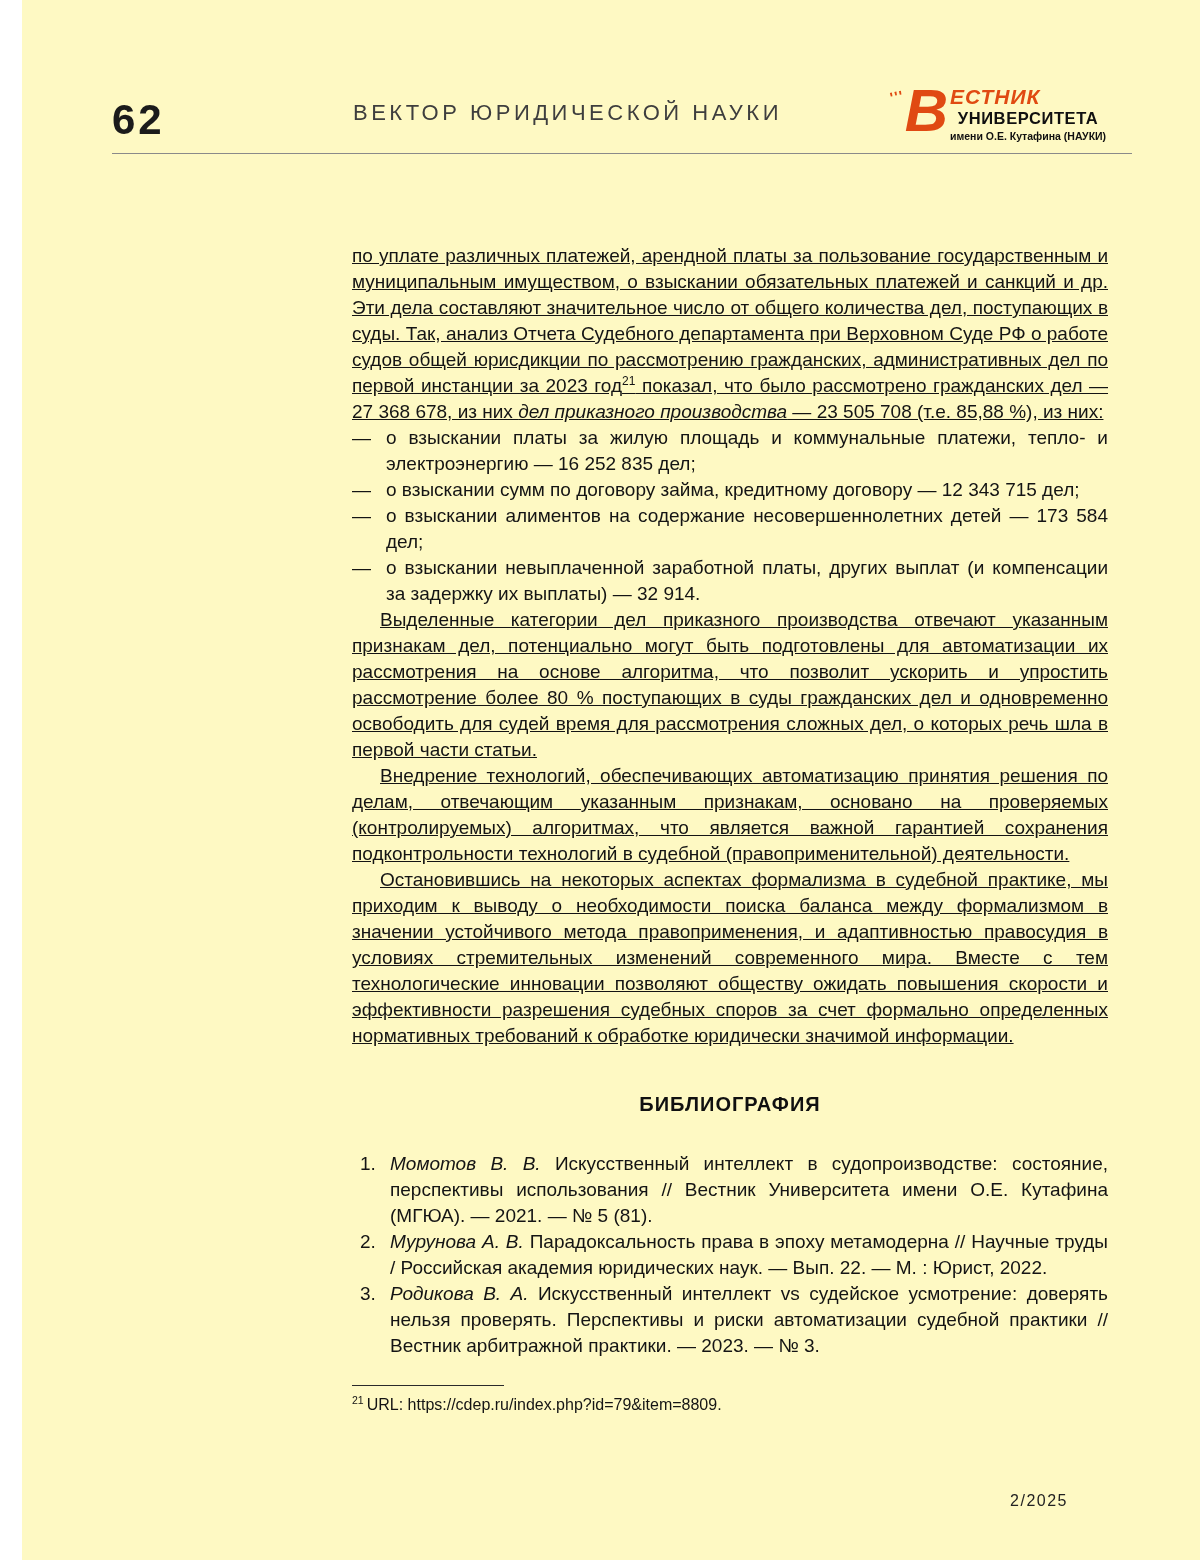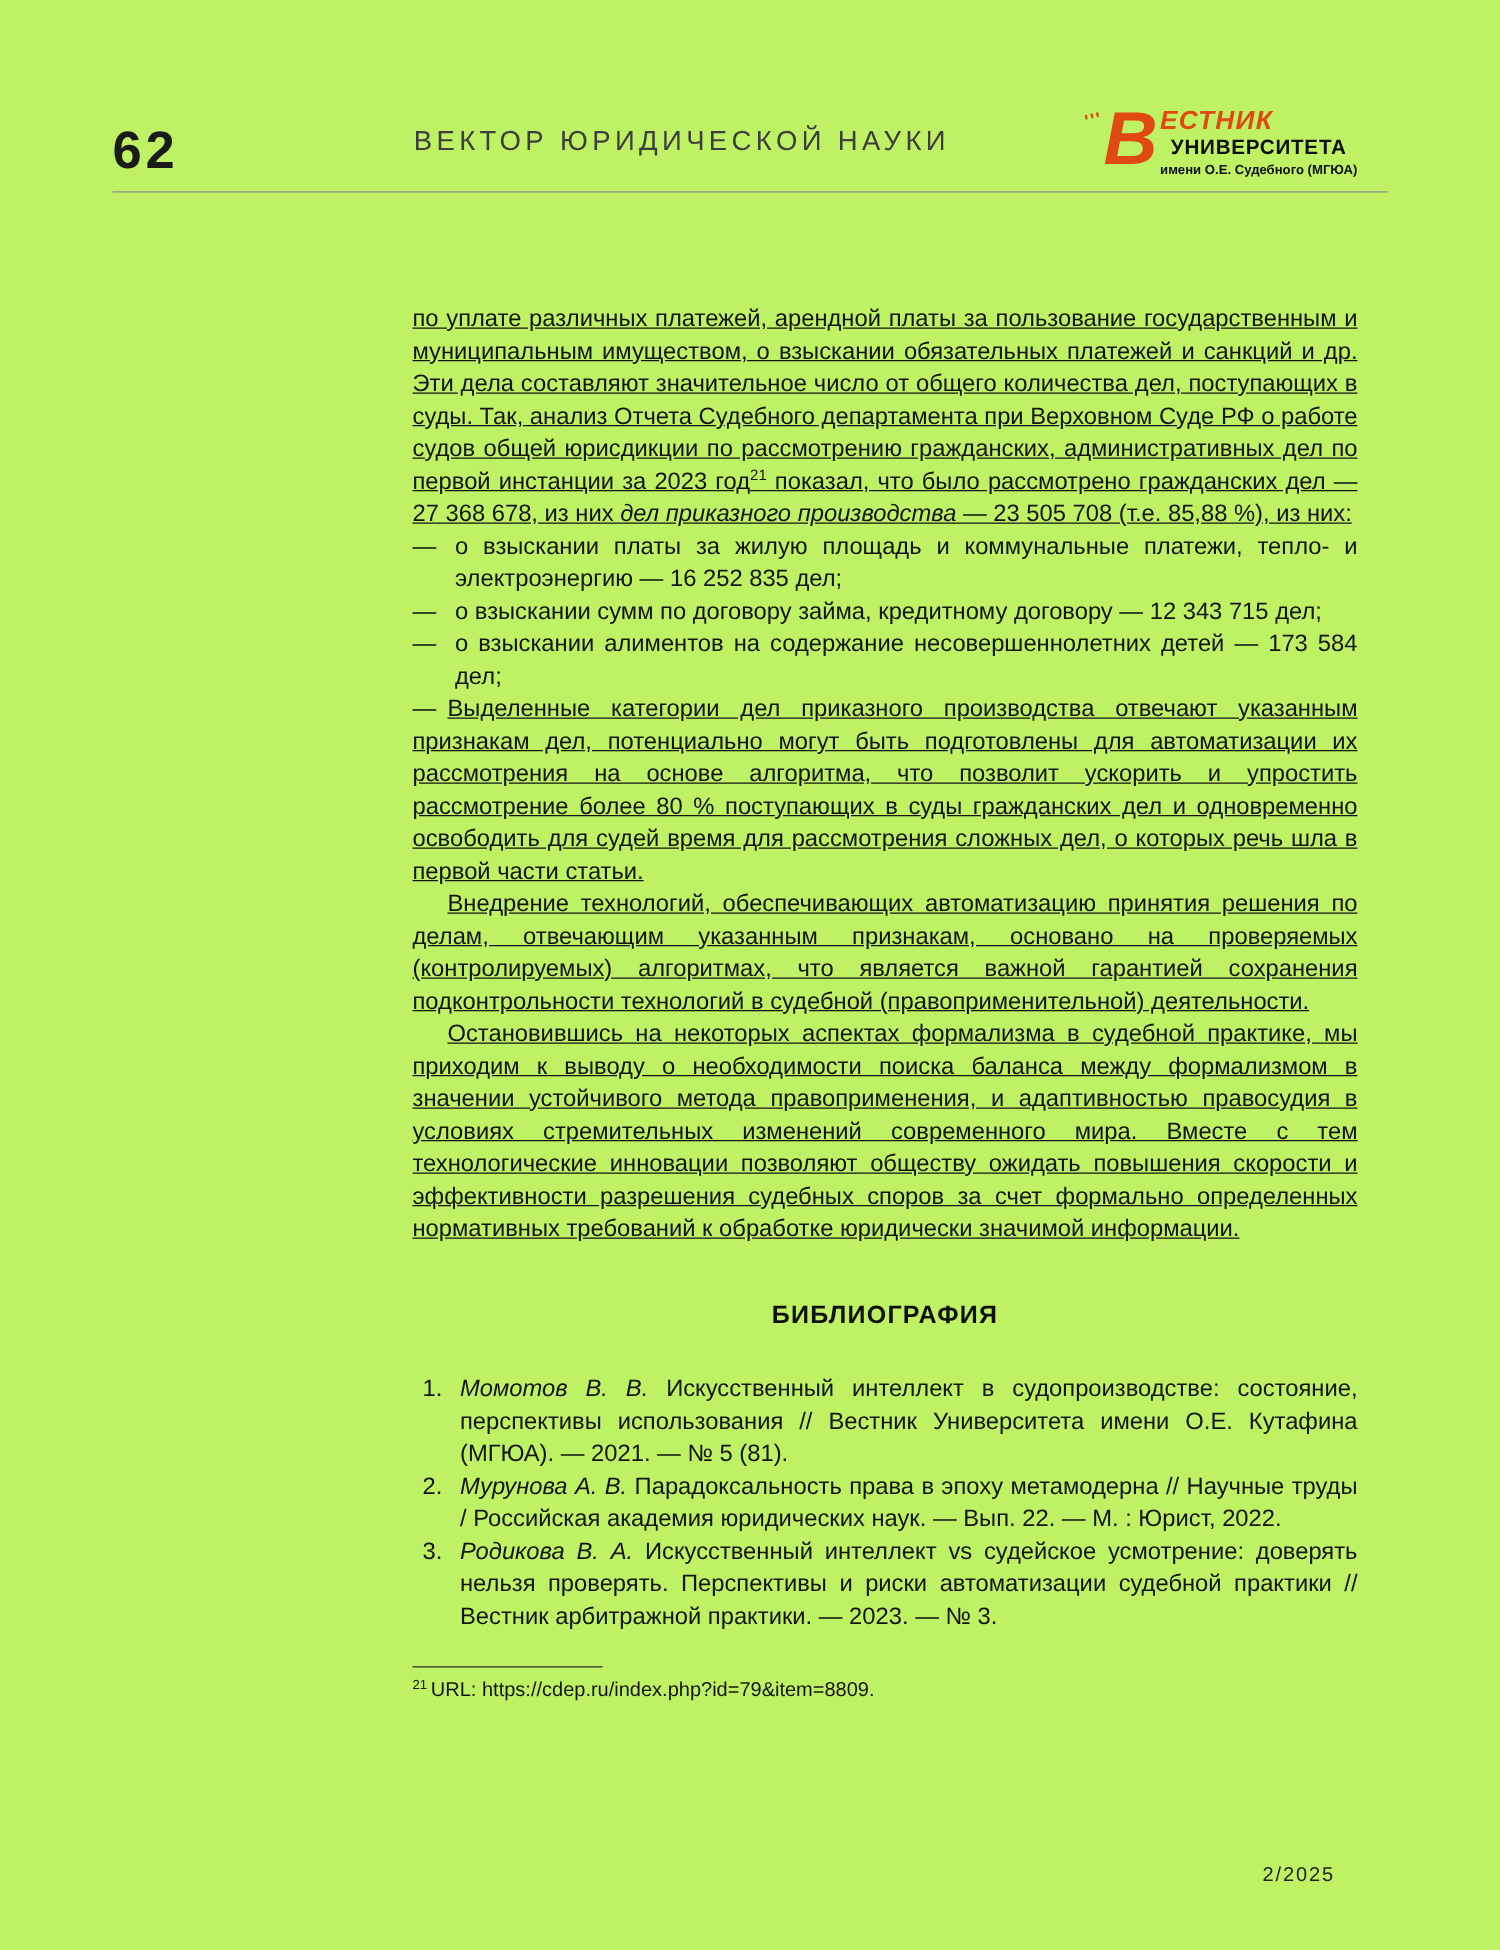--- a/index.html
+++ b/index.html
@@ -3,21 +3,21 @@
 <meta charset="utf-8">
 <style>
   :root { --accent: #e04a12; }
   * { margin: 0; padding: 0; box-sizing: border-box; }
   html, body { background: #ffffff; }
   body {
     width: 1200px; height: 1560px; position: relative;
     font-family: "Liberation Sans", sans-serif;
     color: #141414;
   }
-  .page { position: absolute; inset: 0; background: #bef264; overflow: hidden; }
+  .page { position: absolute; inset: 0; background: #fef9c3; overflow: hidden; margin-left: 22px; }
 
   
   .page-number {
     position: absolute; left: 90px; top: 96px;
     font-size: 42px; font-weight: 700; letter-spacing: 3px; color: #1b1b1b;
   }
   .header-title {
     position: absolute; left: 331px; top: 100px;
     font-size: 22px; letter-spacing: 3.5px; color: #3e3e3e; white-space: nowrap;
   }
@@ -82,21 +82,21 @@
 
   <div class="page-number">62</div>
   <div class="header-title">ВЕКТОР ЮРИДИЧЕСКОЙ НАУКИ</div>
 
   <div class="logo">
     <span class="logo-marks">'''</span>
     <span class="logo-letter">В</span>
     <span class="logo-right">
       <span class="logo-word">ЕСТНИК</span>
       <span class="logo-univ">УНИВЕРСИТЕТА</span>
-      <span class="logo-sub">имени О.Е. Судебного (МГЮА)</span>
+      <span class="logo-sub">имени О.Е. Кутафина (НАУКИ)</span>
     </span>
   </div>
 
   <div class="header-rule"></div>
 
   <main class="column">
 
     <p class="para"><span>по уплате различных платежей, арендной платы за пользование государственным и муниципальным имуществом, о взыскании обязательных платежей и санкций и др. Эти дела составляют значительное число от общего количества дел, поступающих в суды. Так, анализ Отчета Судебного департамента при Верховном Суде РФ о работе судов общей юрисдикции по рассмотрению гражданских, административных дел по первой инстанции за 2023 год</span><sup>21</sup><span> показал, что было рассмотрено гражданских дел — 27 368 678, из них </span><em>дел приказного производства</em><span> — 23 505 708 (т.е. 85,88 %), из них:</span></p>
 
     <div class="dash-list">
@@ -107,20 +107,21 @@
       <div class="dash-item">
         <span class="dash-marker">—</span>
         <span>о взыскании сумм по договору займа, кредитному договору — 12 343 715 дел;</span>
       </div>
       <div class="dash-item">
         <span class="dash-marker">—</span>
         <span>о взыскании алиментов на содержание несовершеннолетних детей — 173 584 дел;</span>
       </div>
       <div class="dash-item">
         <span class="dash-marker">—</span>
+        <span>о взыскании невыплаченной заработной платы, других выплат (и компенсации за задержку их выплаты) — 32 914.</span>
       </div>
     </div>
 
     <p class="para indent">Выделенные категории дел приказного производства отвечают указанным признакам дел, потенциально могут быть подготовлены для автоматизации их рассмотрения на основе алгоритма, что позволит ускорить и упростить рассмотрение более 80 % поступающих в суды гражданских дел и одновременно освободить для судей время для рассмотрения сложных дел, о которых речь шла в первой части статьи.</p>
     <p class="para indent">Внедрение технологий, обеспечивающих автоматизацию принятия решения по делам, отвечающим указанным признакам, основано на проверяемых (контролируемых) алгоритмах, что является важной гарантией сохранения подконтрольности технологий в судебной (правоприменительной) деятельности.</p>
     <p class="para indent">Остановившись на некоторых аспектах формализма в судебной практике, мы приходим к выводу о необходимости поиска баланса между формализмом в значении устойчивого метода правоприменения, и адаптивностью правосудия в условиях стремительных изменений современного мира. Вместе с тем технологические инновации позволяют обществу ожидать повышения скорости и эффективности разрешения судебных споров за счет формально определенных нормативных требований к обработке юридически значимой информации.</p>
 
     <h2 class="bib-heading">БИБЛИОГРАФИЯ</h2>
 
     <ol class="bib-list">

